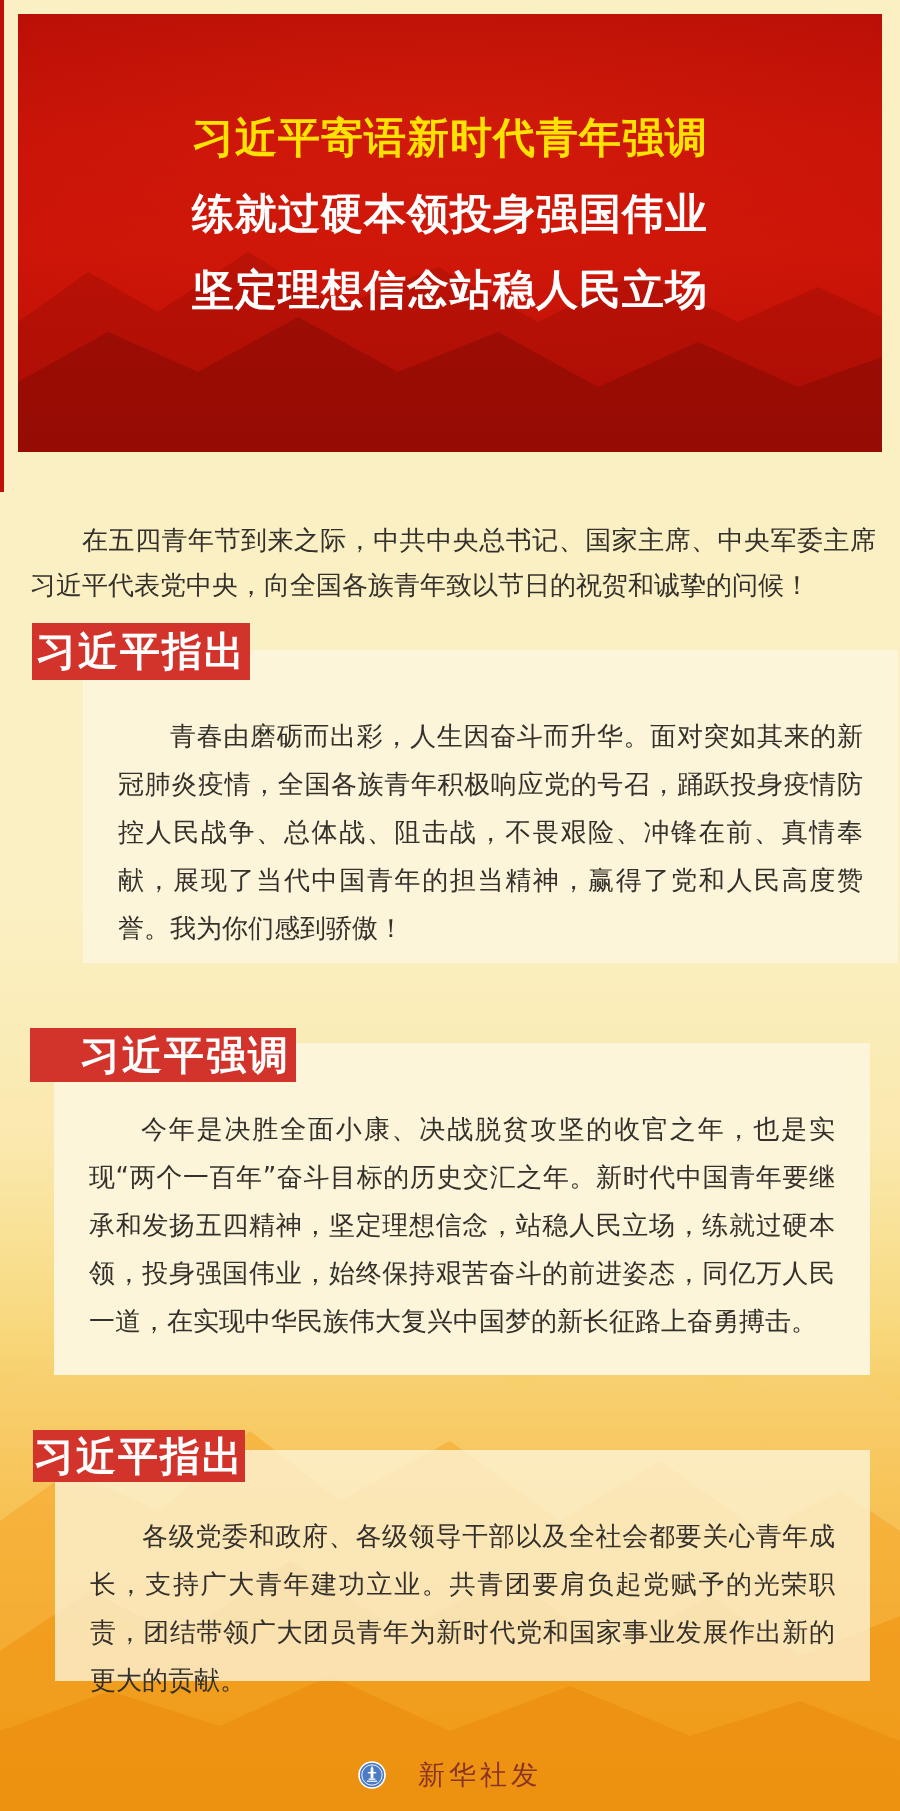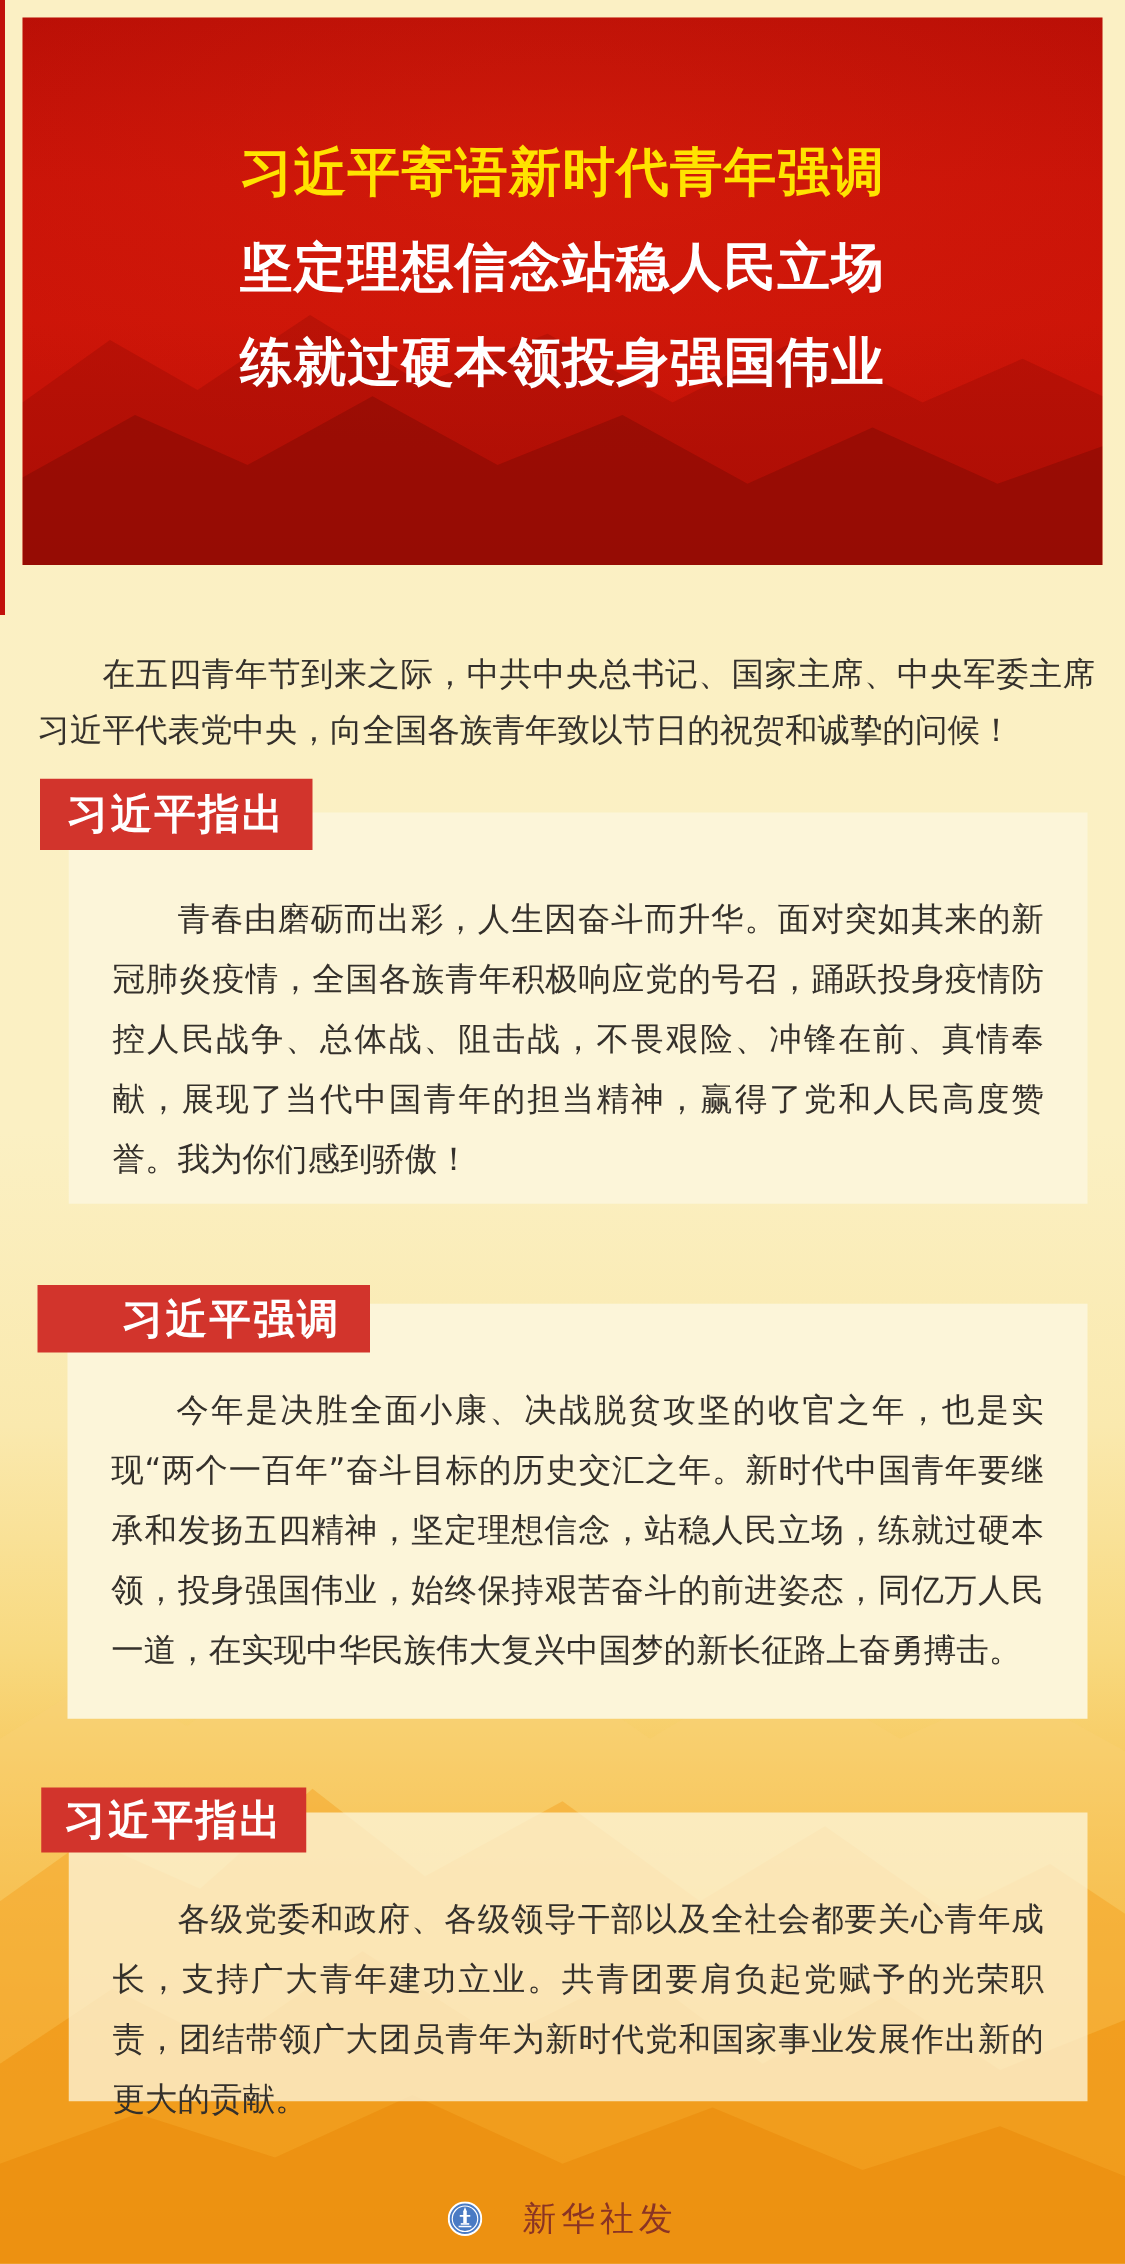--- a/index.html
+++ b/index.html
@@ -26,34 +26,34 @@
   .banner-line.yellow{color:#ffe300;}
   
   .intro{
     position:absolute;left:30px;top:492px;width:846px;
     font-size:26px;line-height:45px;color:#34302b;
     text-indent:2em;text-align:justify;
   }
   
   .sec-label{
     position:absolute;background:#d2342c;color:#ffffff;
-    font-weight:bold;font-size:33px;letter-spacing:2px;
+    font-weight:bold;font-size:40px;letter-spacing:2px;
     display:flex;align-items:center;justify-content:center;white-space:nowrap;
   }
   .label-1{left:32px;top:623px;width:218px;height:57px;}
   .label-2{left:30px;top:1028px;width:222px;height:54px;padding-left:44px;}
   .label-3{left:33px;top:1430px;width:212px;height:52px;}
   
   .quote-box{
     position:absolute;left:55px;width:815px;background:#fcf5d9;
     box-sizing:border-box;padding:62px 35px 0 35px;
     font-size:26px;line-height:48px;color:#34302b;
     text-indent:2em;text-align:justify;
   }
-  .box-1{top:650px;height:313px;}
+  .box-1{top:650px;height:313px;margin-left:28px;}
   .box-2{left:54px;top:1043px;width:816px;height:332px;}
   .box-3{top:1450px;height:231px;background:rgba(252,245,217,0.78);}
   
   .footer{
     position:absolute;left:0;top:1752px;width:900px;height:46px;
     display:flex;align-items:center;justify-content:center;gap:32px;
   }
   .logo-wrap{width:28px;height:28px;flex:0 0 auto;}
   .credit{font-size:27px;color:#8a3424;letter-spacing:4px;}
 </style>
@@ -71,22 +71,22 @@
 
   <div class="edge-strip"></div>
 
   <div class="banner">
     <svg class="banner-mountains" viewBox="0 0 864 240" preserveAspectRatio="none">
       <path d="M0,110 L70,60 140,100 230,40 320,95 420,55 520,110 620,60 720,110 800,75 864,105 L864,240 L0,240 Z" fill="rgba(140,10,4,0.30)"></path>
       <path d="M0,170 L90,120 180,160 280,105 380,160 480,120 580,175 680,130 780,175 864,145 L864,240 L0,240 Z" fill="rgba(110,8,3,0.35)"></path>
     </svg>
     <div class="banner-text">
       <div class="banner-line yellow">习近平寄语新时代青年强调</div>
+      <div class="banner-line">练就过硬本领投身强国伟业</div>
       <div class="banner-line">坚定理想信念站稳人民立场</div>
-      <div class="banner-line">练就过硬本领投身强国伟业</div>
     </div>
   </div>
 
   <p class="intro">在五四青年节到来之际，中共中央总书记、国家主席、中央军委主席习近平代表党中央，向全国各族青年致以节日的祝贺和诚挚的问候！</p>
 
   <div class="quote-box box-1">青春由磨砺而出彩，人生因奋斗而升华。面对突如其来的新冠肺炎疫情，全国各族青年积极响应党的号召，踊跃投身疫情防控人民战争、总体战、阻击战，不畏艰险、冲锋在前、真情奉献，展现了当代中国青年的担当精神，赢得了党和人民高度赞誉。我为你们感到骄傲！</div>
   <div class="sec-label label-1">习近平指出</div>
 
   <div class="quote-box box-2">今年是决胜全面小康、决战脱贫攻坚的收官之年，也是实现“两个一百年”奋斗目标的历史交汇之年。新时代中国青年要继承和发扬五四精神，坚定理想信念，站稳人民立场，练就过硬本领，投身强国伟业，始终保持艰苦奋斗的前进姿态，同亿万人民一道，在实现中华民族伟大复兴中国梦的新长征路上奋勇搏击。</div>
   <div class="sec-label label-2">习近平强调</div>

